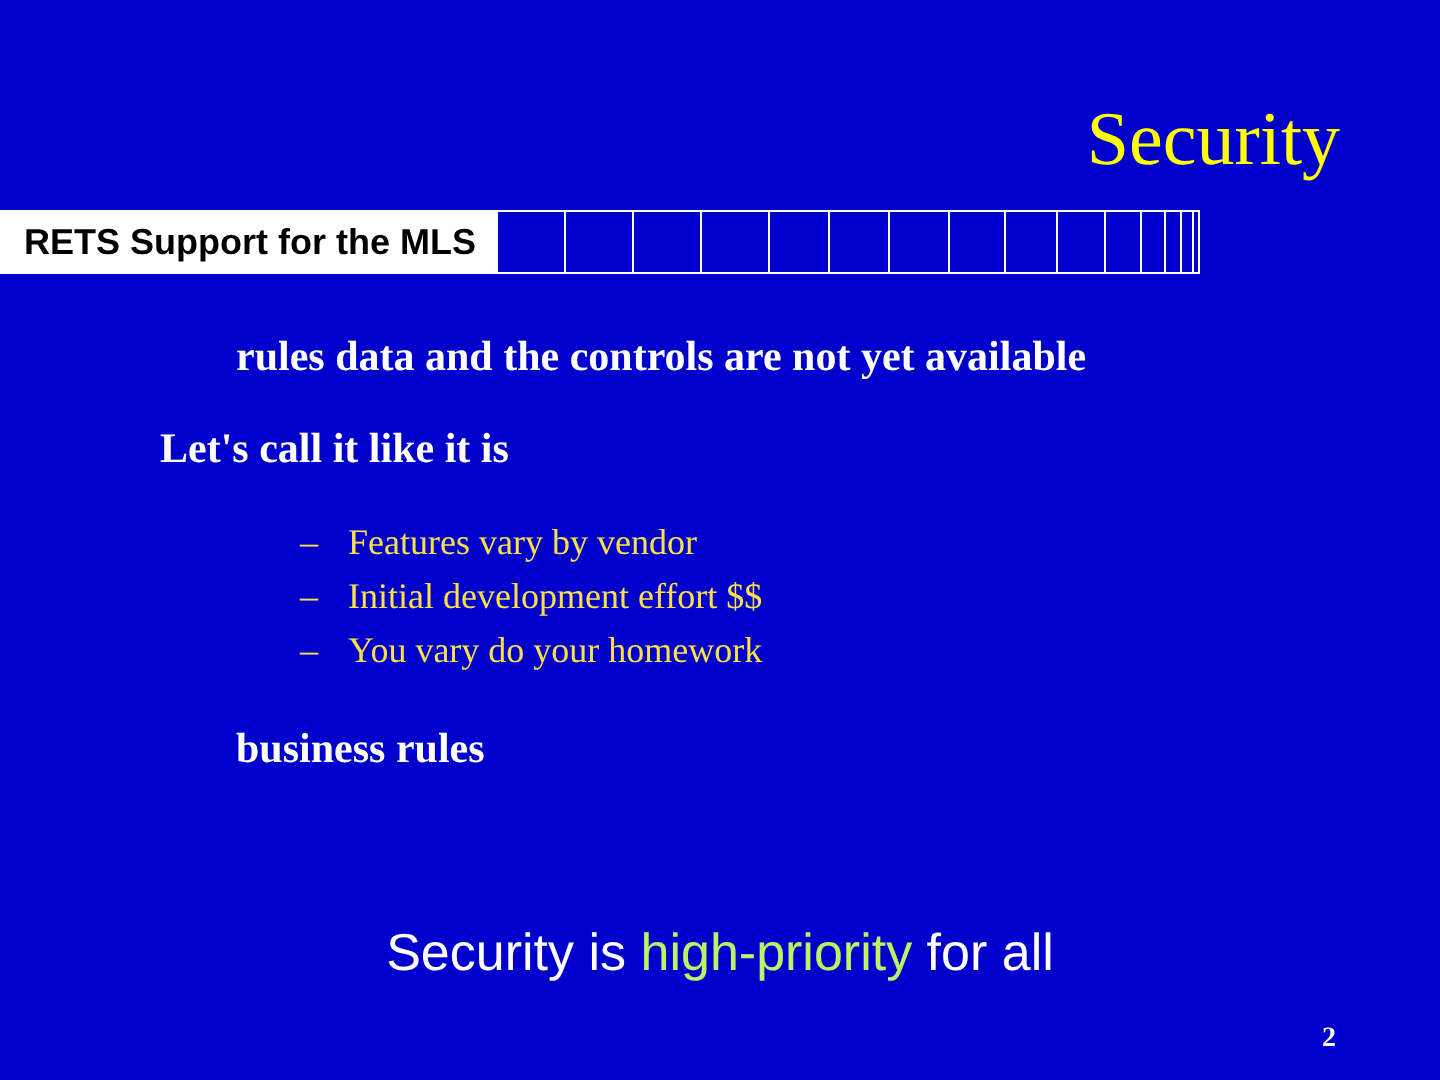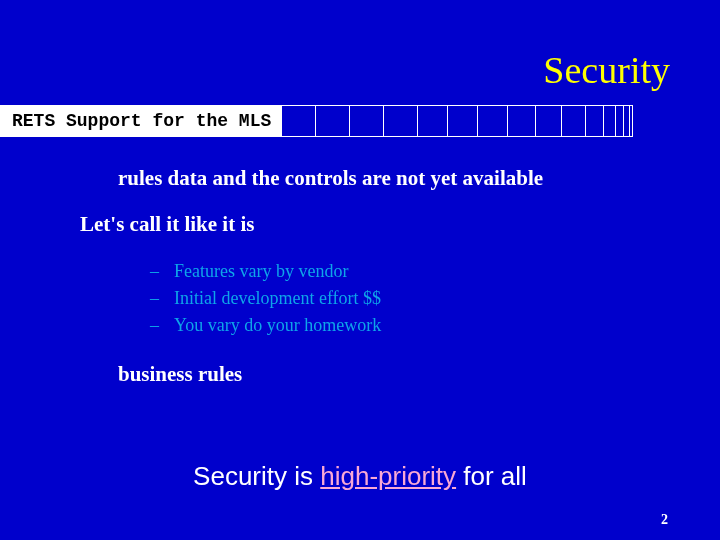--- a/index.html
+++ b/index.html
@@ -25,21 +25,21 @@
     top: 105px;
     left: 0;
     width: 100%;
     height: 32px;
     display: flex;
     align-items: stretch;
   }
   .header-label {
     background: #ffffff;
     color: #000000;
-    font-family: Liberation Mono, monospace;
+    font-family: Liberation Sans, sans-serif;
     font-weight: bold;
     font-size: 18px;
     padding: 5px 10px 5px 12px;
     white-space: nowrap;
     display: flex;
     align-items: center;
   }
   .header-boxes {
     flex: 1;
     display: flex;
@@ -70,41 +70,40 @@
   .para .indent {
     display: block;
     padding-left: 38px;
   }
   .bullets {
     margin-left: 70px;
     margin-bottom: 22px;
   }
   .bullet {
     font-size: 18px;
-    color: #0ea5e9;
+    color: #fde047;
     line-height: 1.5;
   }
   .bullet::before {
     content: "–";
     display: inline-block;
     width: 24px;
   }
   .footer-line {
     position: absolute;
     bottom: 48px;
     left: 0;
     width: 100%;
     text-align: center;
     font-family: Arial, sans-serif;
     font-size: 26px;
     color: #ffffff;
   }
   .hp {
-    color: #f9a8d4;
-    text-decoration: underline;
+    color: #bef264;
   }
   .page-num {
     position: absolute;
     bottom: 12px;
     right: 52px;
     font-size: 14px;
     font-weight: bold;
     color: #ffffff;
     font-family: 'Times New Roman', serif;
   }

